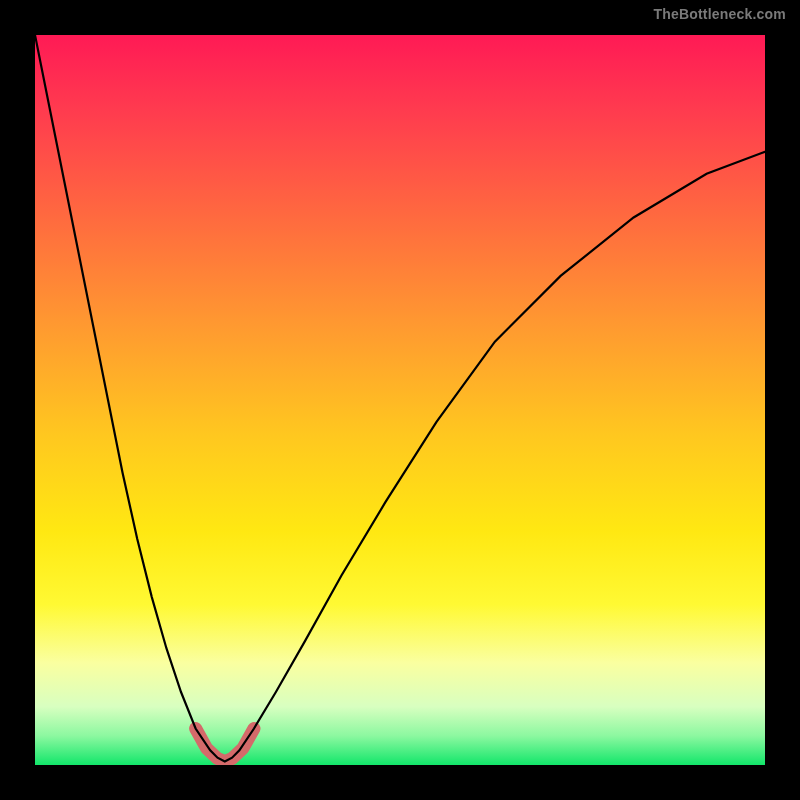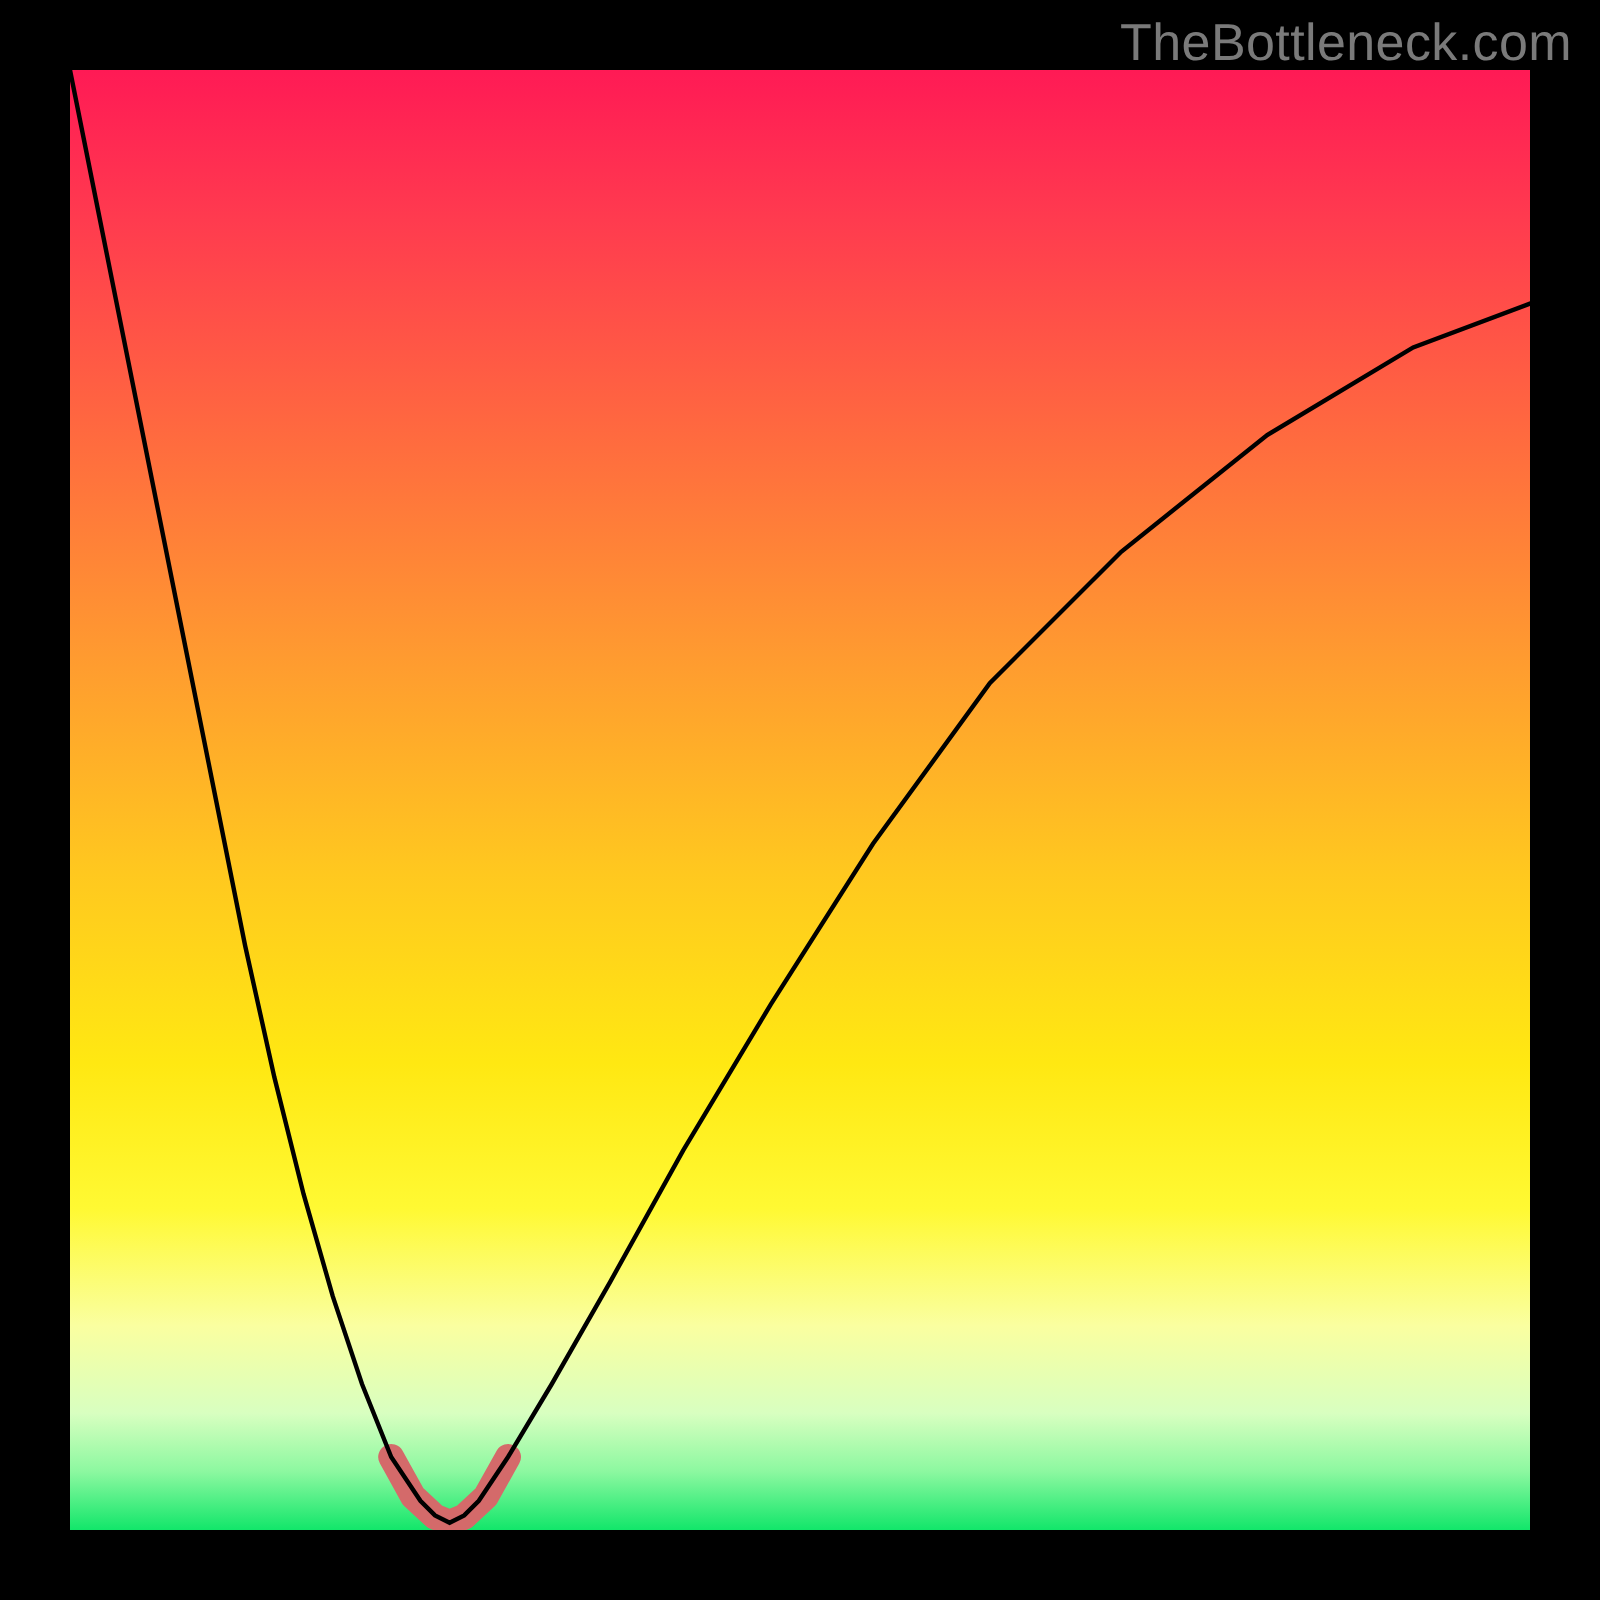--- a/index.html
+++ b/index.html
@@ -28,22 +28,22 @@
       #faffa0 86%,
       #d8ffc0 92%,
       #8cf8a0 96%,
       #12e66a 100%);
   }
   .watermark {
     position: absolute;
     top: 6px;
     right: 14px;
     color: #7a7a7a;
-    font-size: 26px;
-    font-weight: 400;
+    font-size: 14px;
+    font-weight: 700;
     letter-spacing: 0.2px;
     user-select: none;
   }
   svg.curve {
     position: absolute;
     left: 0;
     top: 0;
     width: 730px;
     height: 730px;
   }

